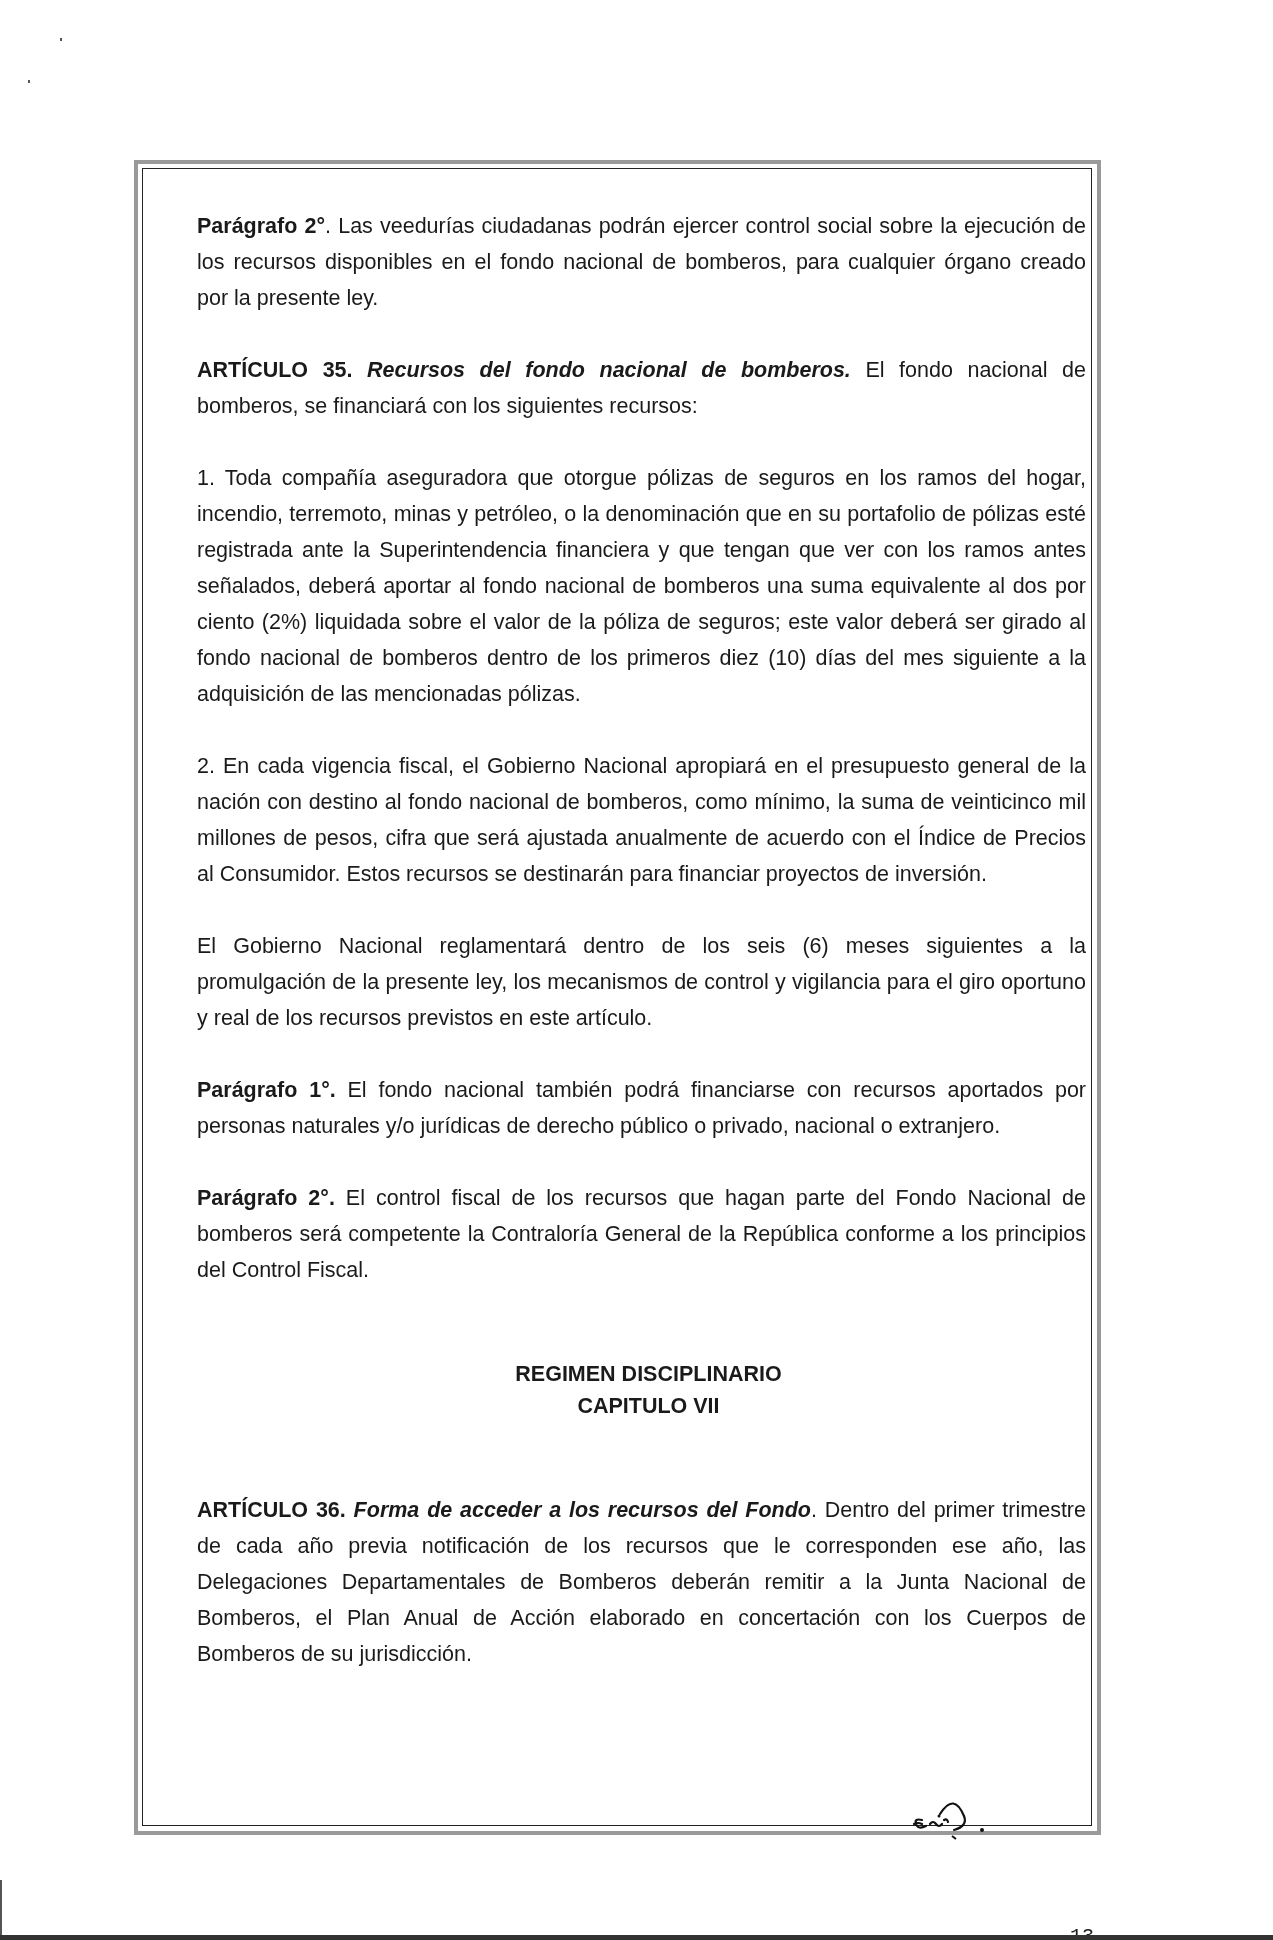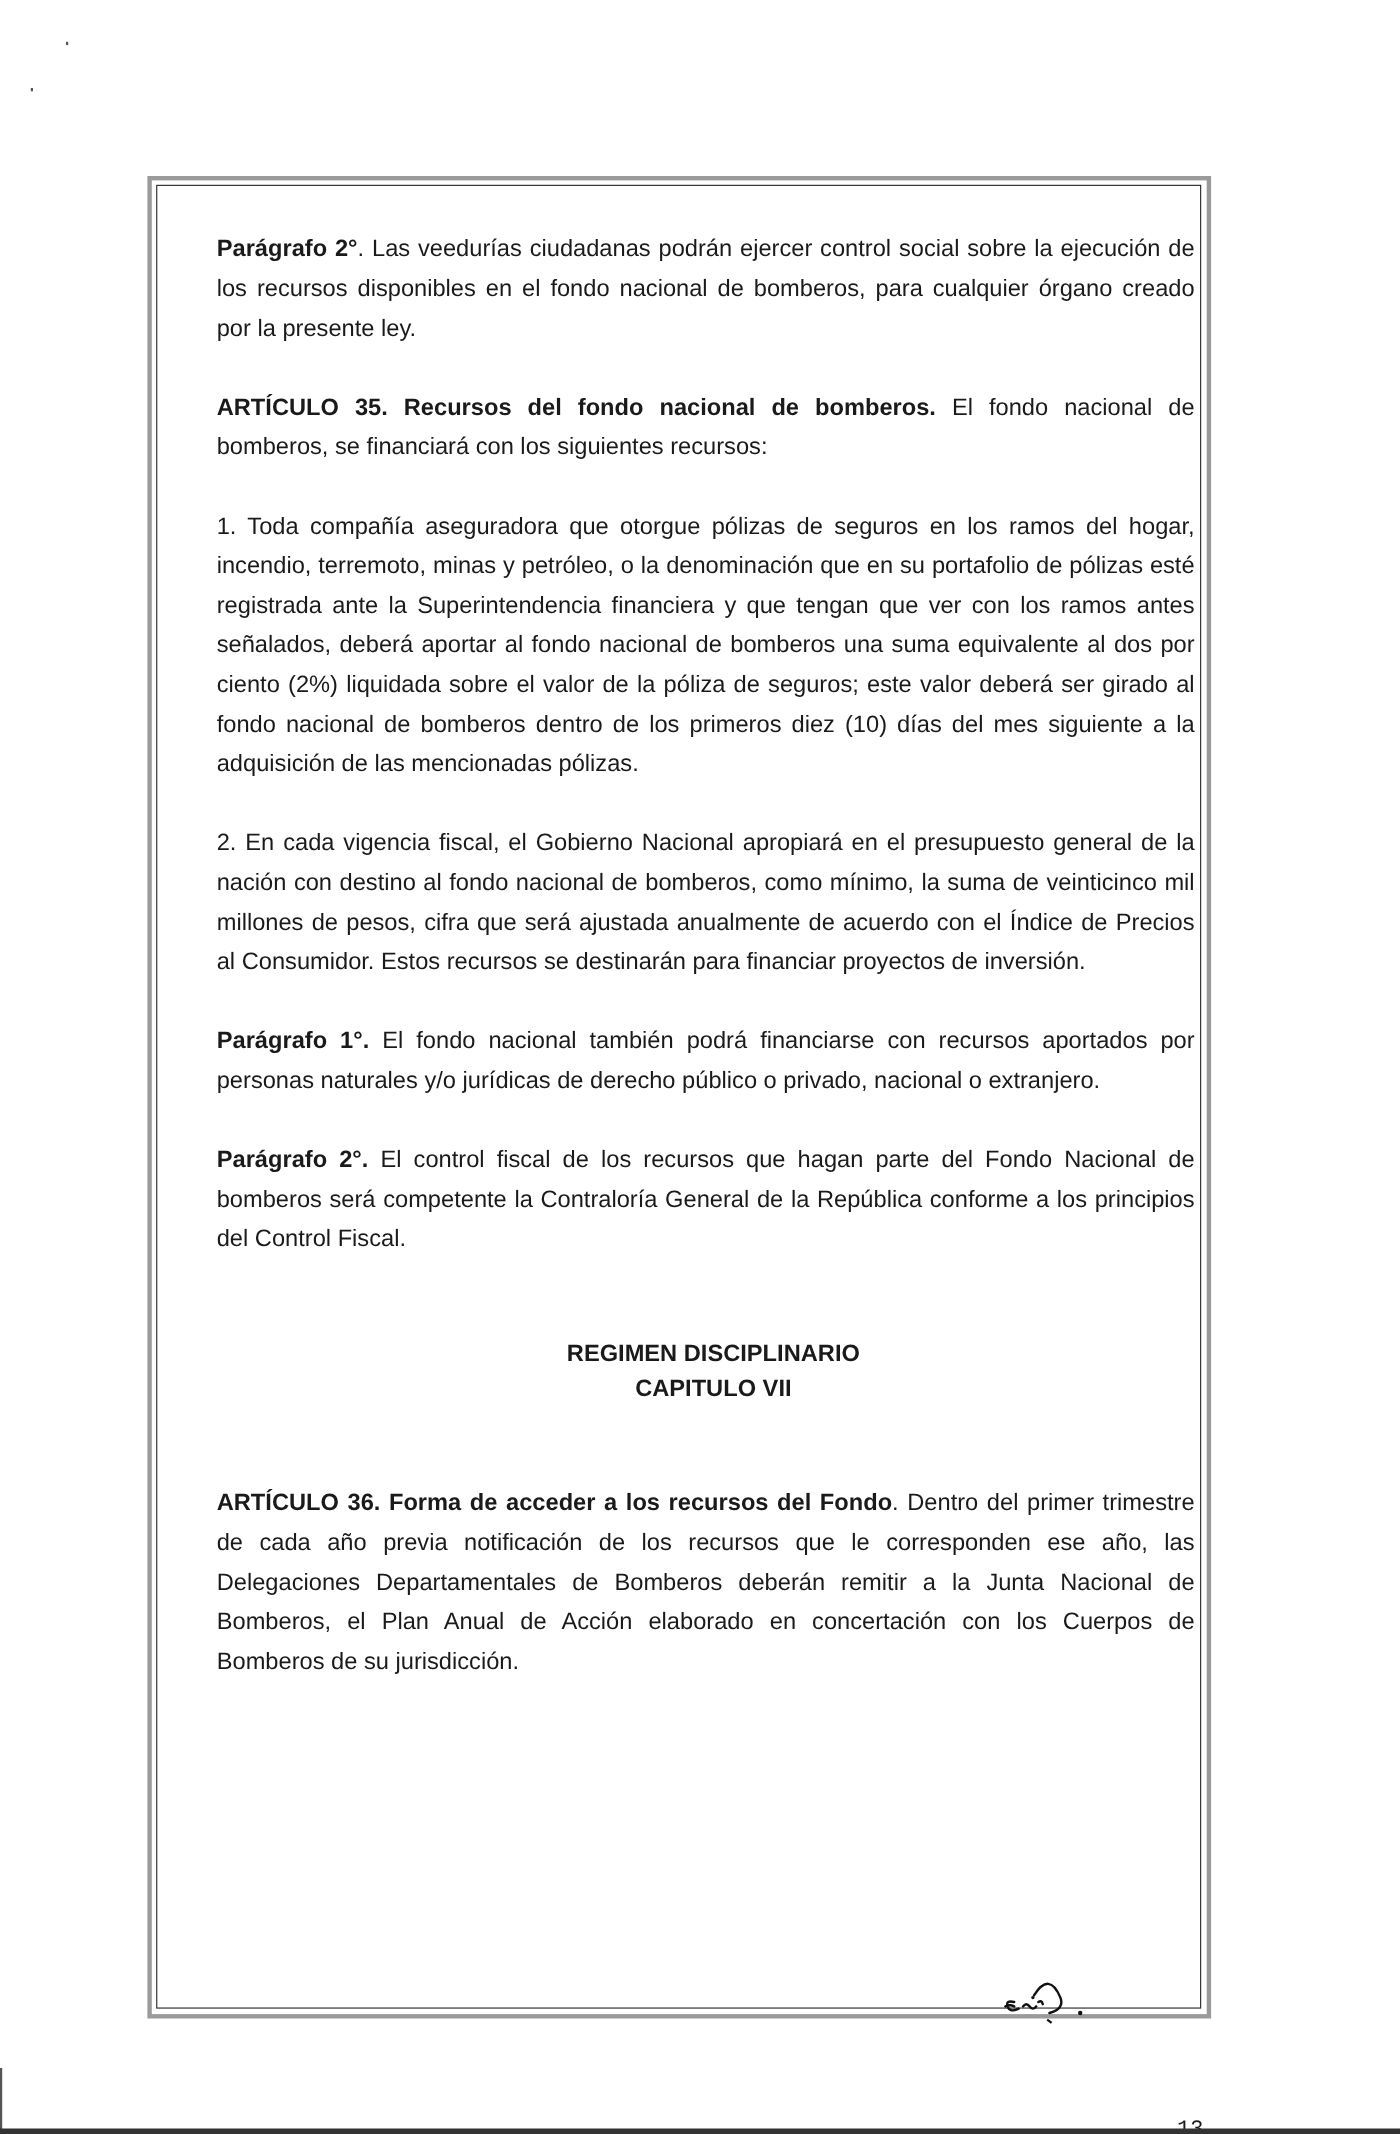--- a/index.html
+++ b/index.html
@@ -2,21 +2,21 @@
 <html><head>
 <meta charset="utf-8">
 <style>
   html, body { margin:0; padding:0; background:#ffffff; }
   body { width:1273px; height:1940px; position:relative; overflow:hidden; font-family:"Liberation Sans", sans-serif; color:#1a1a1a; }
   .frame-outer { position:absolute; left:134px; top:160px; width:967px; height:1675px; border:4px solid #9a9a9a; box-sizing:border-box; }
   .frame-inner { position:absolute; left:142px; top:168px; width:950px; height:1658px; border:1.5px solid #222; box-sizing:border-box; }
   .content { position:absolute; left:197px; top:208px; width:903px; font-size:21.5px; line-height:36px; }
   .content p { margin:0 14px 36px 0; text-align:justify; }
   .b { font-weight:bold; }
-  .bi { font-weight:bold; }
+  .bi { font-weight:bold; font-style:italic; }
   .chapter { text-align:center; font-weight:bold; line-height:32px; margin:70px 0 70px 0; }
   .page-num { position:absolute; left:1070px; top:1925px; font-size:20px; font-family:Liberation Mono, monospace; }
   .signature { position:absolute; left:900px; top:1790px; }
   .scan-line-bottom { position:absolute; left:0; top:1935px; width:1273px; height:5px; background:#333; }
   .scan-line-left { position:absolute; left:0; top:1880px; width:2px; height:60px; background:#555; }
   .speck { position:absolute; width:2px; height:3px; background:#555; }
 </style>
 </head>
 <body>
 
@@ -29,20 +29,21 @@
 <div class="content">
   <p>
     <span class="b">Parágrafo 2°</span><span>. Las veedurías ciudadanas podrán ejercer control social sobre la ejecución de los recursos disponibles en el fondo nacional de bomberos, para cualquier órgano creado por la presente ley.</span>
   </p>
   <p>
     <span class="b">ARTÍCULO 35.</span>
     <span class="bi">Recursos del fondo nacional de bomberos.</span><span> El fondo nacional de bomberos, se financiará con los siguientes recursos:</span>
   </p>
   <p>1. Toda compañía aseguradora que otorgue pólizas de seguros en los ramos del hogar, incendio, terremoto, minas y petróleo, o la denominación que en su portafolio de pólizas esté registrada ante la Superintendencia financiera y que tengan que ver con los ramos antes señalados, deberá aportar al fondo nacional de bomberos una suma equivalente al dos por ciento (2%) liquidada sobre el valor de la póliza de seguros; este valor deberá ser girado al fondo nacional de bomberos dentro de los primeros diez (10) días del mes siguiente a la adquisición de las mencionadas pólizas.</p>
   <p>2. En cada vigencia fiscal, el Gobierno Nacional apropiará en el presupuesto general de la nación con destino al fondo nacional de bomberos, como mínimo, la suma de veinticinco mil millones de pesos, cifra que será ajustada anualmente de acuerdo con el Índice de Precios al Consumidor. Estos recursos se destinarán para financiar proyectos de inversión.</p>
+  <p>El Gobierno Nacional reglamentará dentro de los seis (6) meses siguientes a la promulgación de la presente ley, los mecanismos de control y vigilancia para el giro oportuno y real de los recursos previstos en este artículo.</p>
   <p>
     <span class="b">Parágrafo 1°.</span><span> El fondo nacional también podrá financiarse con recursos aportados por personas naturales y/o jurídicas de derecho público o privado, nacional o extranjero.</span>
   </p>
   <p style="margin-bottom:0;">
     <span class="b">Parágrafo 2°.</span><span> El control fiscal de los recursos que hagan parte del Fondo Nacional de bomberos será competente la Contraloría General de la República conforme a los principios del Control Fiscal.</span>
   </p>
   <div class="chapter">
     <div>REGIMEN DISCIPLINARIO</div>
     <div>CAPITULO VII</div>
   </div>

